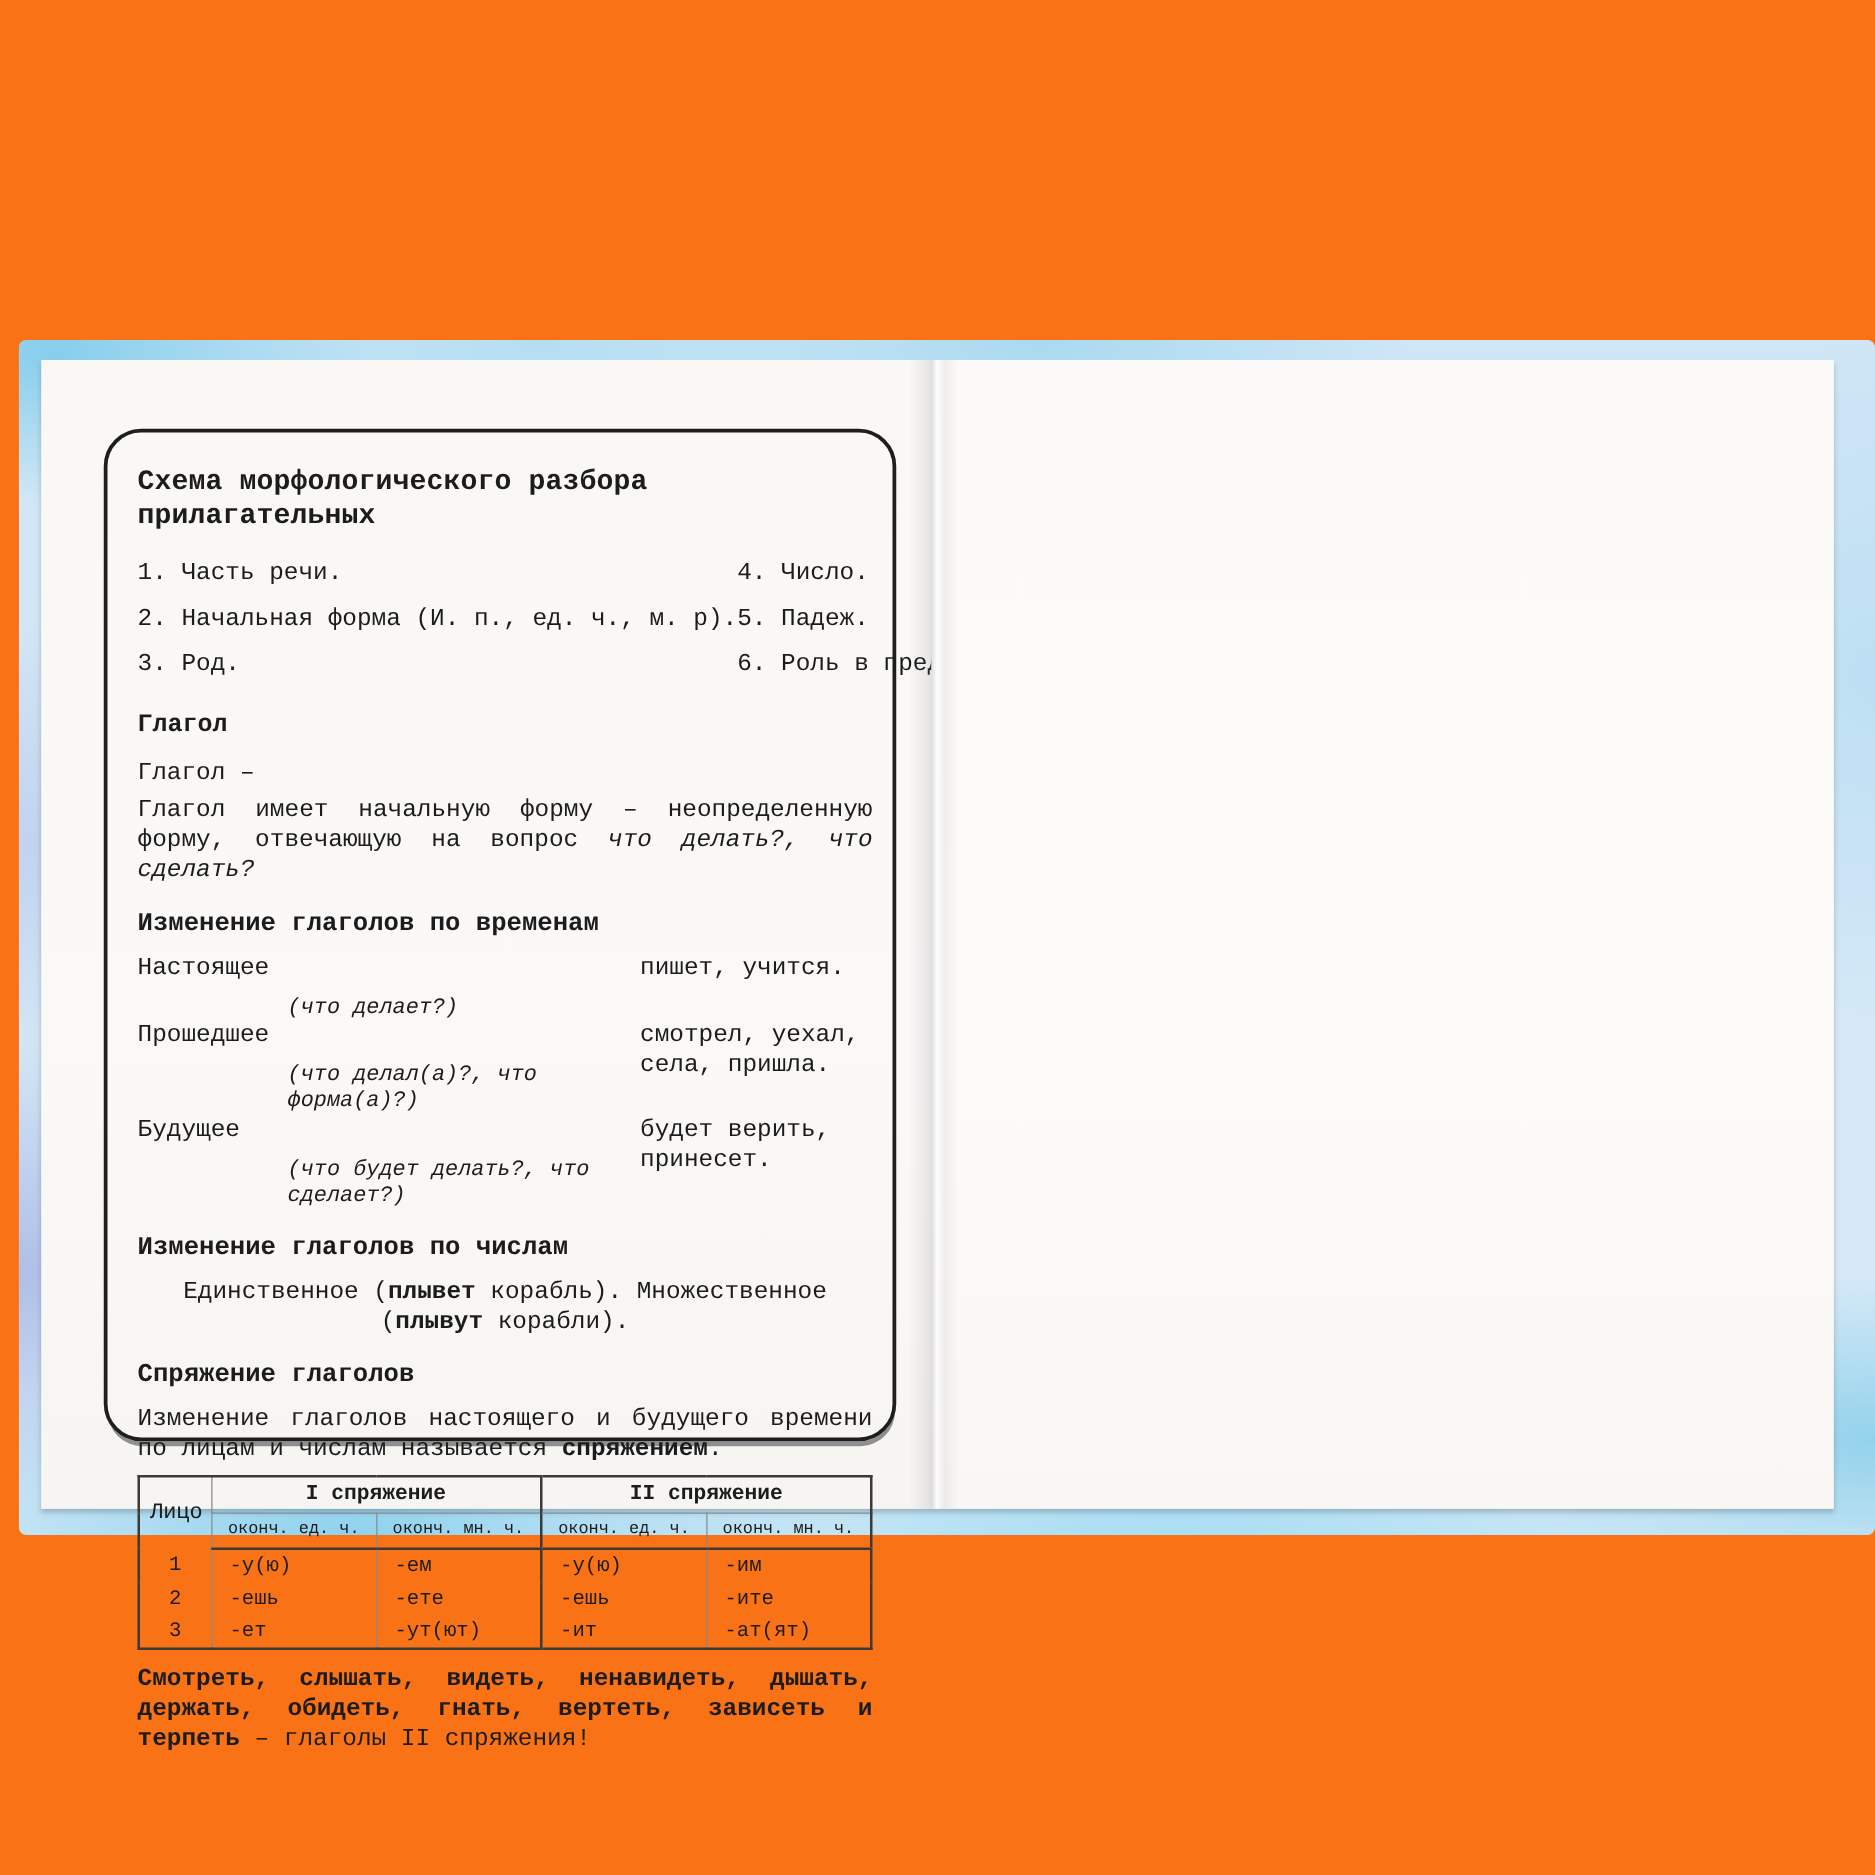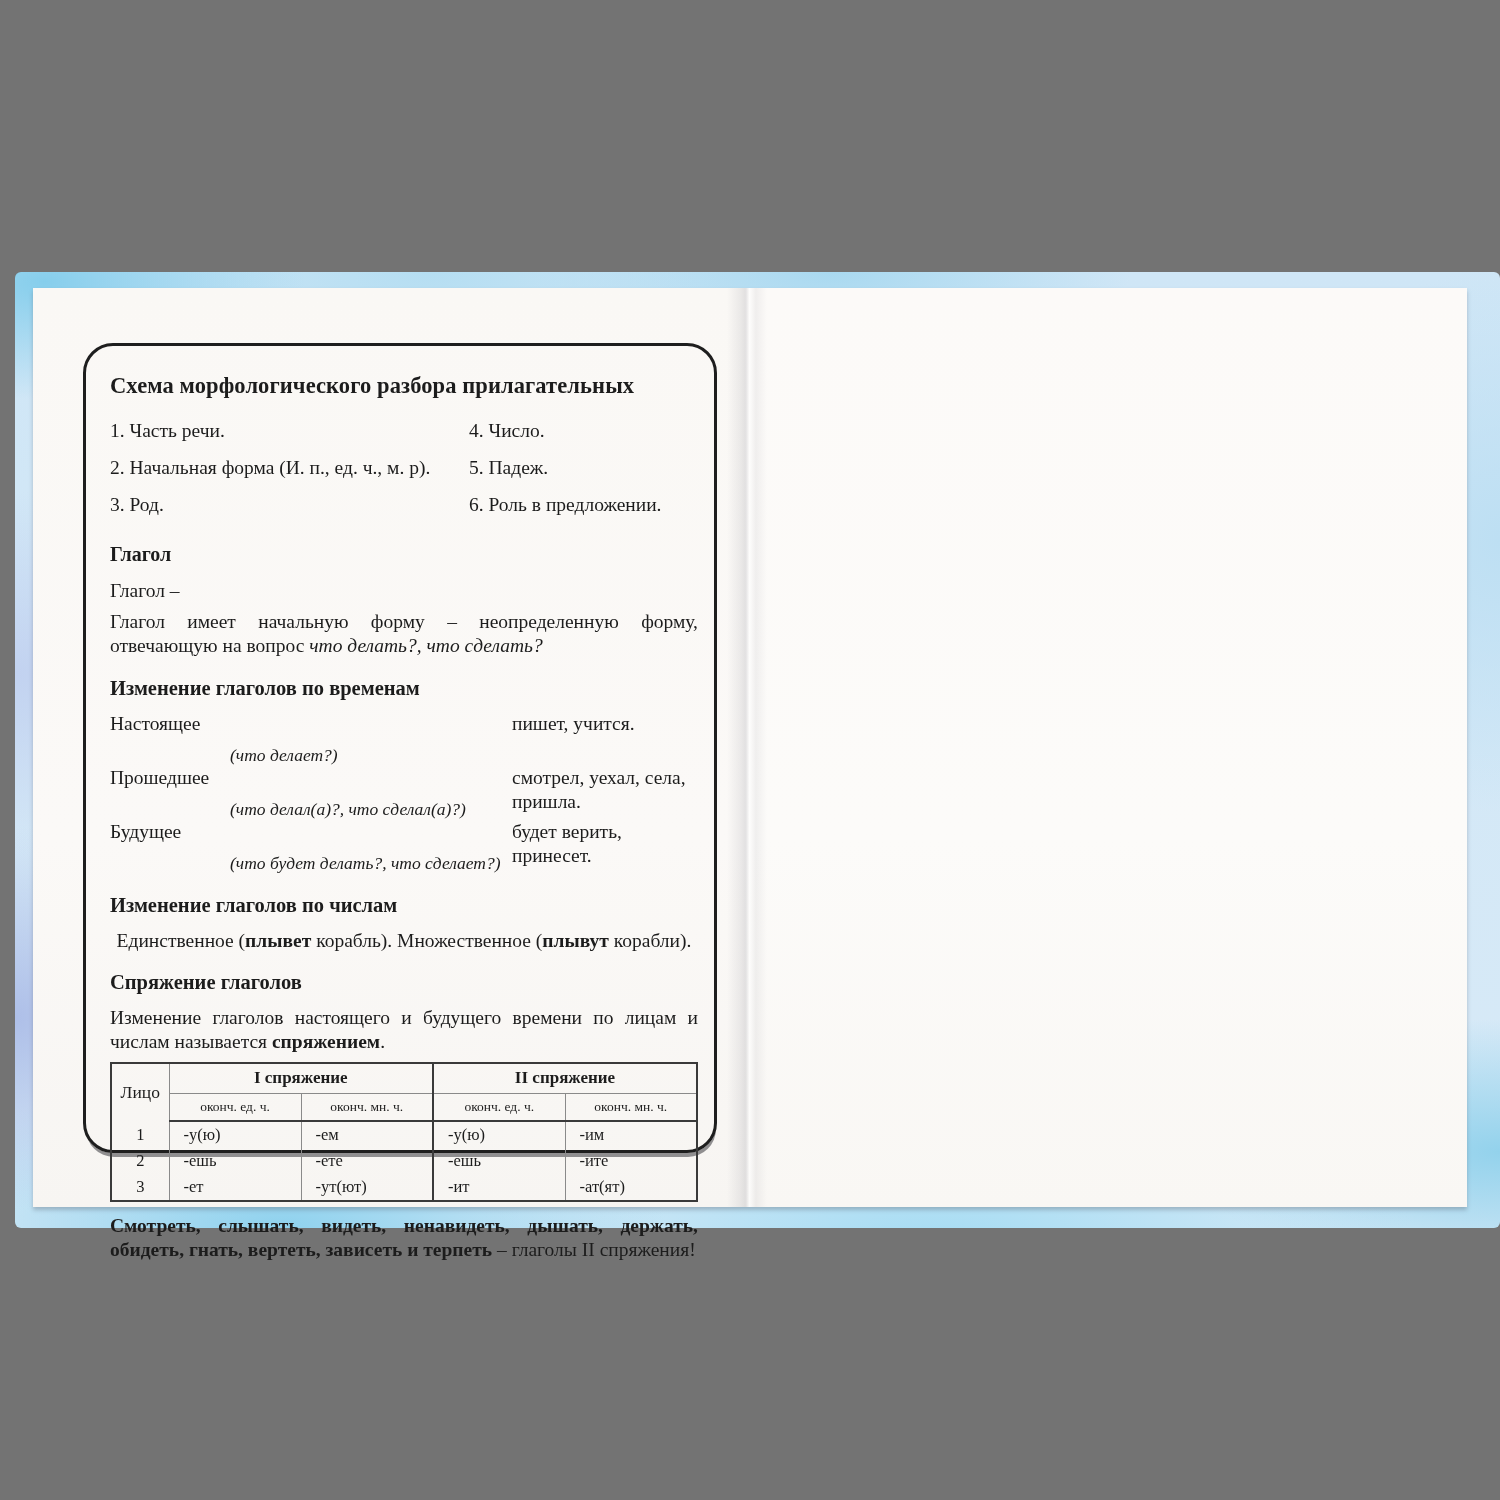--- a/index.html
+++ b/index.html
@@ -1,17 +1,17 @@
 <!DOCTYPE html>
 <html lang="ru"><head>
 <meta charset="utf-8">
 <style>
   html,body{margin:0;padding:0;}
   body{width:1500px;height:1500px;background:#ffffff;font-family:"Liberation Serif","DejaVu Serif",serif;color:#1c1c1c;}
-  #canvas{position:relative;width:1500px;height:1500px;overflow:hidden;background:#737373;}
+  #canvas{position:relative;width:1500px;height:1500px;overflow:hidden;background:#f97316;font-family:Liberation Mono, monospace;}
 
   
   .cover{position:absolute;left:15px;top:272px;width:1485px;height:956px;border-radius:6px;
     background:
       radial-gradient(ellipse 420px 190px at 2% 1%, #86ceec 0%, rgba(134,206,236,0) 62%),
       radial-gradient(ellipse 560px 210px at 28% 0%, #b5def2 0%, rgba(181,222,242,0) 60%),
       radial-gradient(ellipse 430px 280px at 0% 42%, #c2d2f0 0%, rgba(194,210,240,0) 65%),
       radial-gradient(ellipse 320px 320px at 0% 78%, #aebfe8 0%, rgba(174,191,232,0) 60%),
       radial-gradient(ellipse 620px 260px at 18% 100%, #8fd2ee 0%, rgba(143,210,238,0) 62%),
       radial-gradient(ellipse 740px 280px at 62% 102%, #a5dcf3 0%, rgba(165,220,243,0) 65%),
@@ -38,21 +38,21 @@
   .frame{font-size:19.5px;line-height:1.22;}
   p{margin:0 0 7px;text-align:justify;}
   .noj{text-align:center;}
   .sec-title{font-size:22.5px;font-weight:bold;margin:2px 0 20px;letter-spacing:.1px;}
   .h1{font-size:20px;font-weight:bold;margin:12px 0 13px;}
   .h3{font-size:20.5px;font-weight:bold;margin:18px 0 11px;}
   .s-b{font-weight:bold;}
   .s-i{font-style:italic;}
 
   
-  .cols{display:flex;margin-bottom:2px;gap:27px;}
+  .cols{display:flex;margin-bottom:2px;}
   .colA{flex:0 0 332px;}
   .colB{flex:1;}
   .li{margin-bottom:13px;white-space:nowrap;}
 
   
   .hang{display:flex;margin-bottom:7px;justify-content:space-between;}
   .hang .term{flex:0 0 145px;}
   .hang .hbody{flex:1;text-align:justify;}
 
   
@@ -108,21 +108,21 @@
         <div class="h3">Изменение глаголов по временам</div>
 
         <div>
           <div class="trow">
             <span class="tname">Настоящее</span>
             <span class="tq">(что делает?)</span>
             <span class="tex">пишет, учится.</span>
           </div>
           <div class="trow">
             <span class="tname">Прошедшее</span>
-            <span class="tq">(что делал(а)?, что сделал(а)?)</span>
+            <span class="tq">(что делал(а)?, что форма(а)?)</span>
             <span class="tex">смотрел, уехал, села, пришла.</span>
           </div>
           <div class="trow">
             <span class="tname">Будущее</span>
             <span class="tq">(что будет делать?, что сделает?)</span>
             <span class="tex">будет верить, принесет.</span>
           </div>
         </div>
 
         <div class="h3">Изменение глаголов по числам</div>

